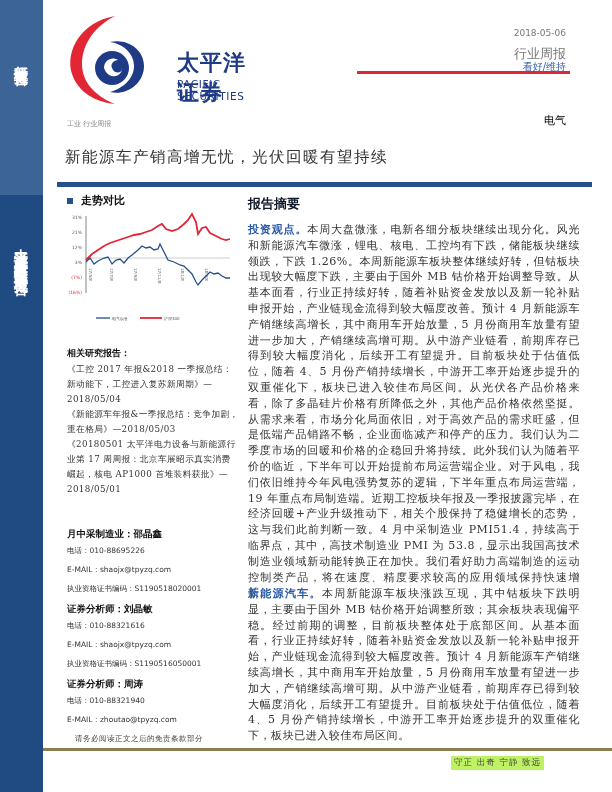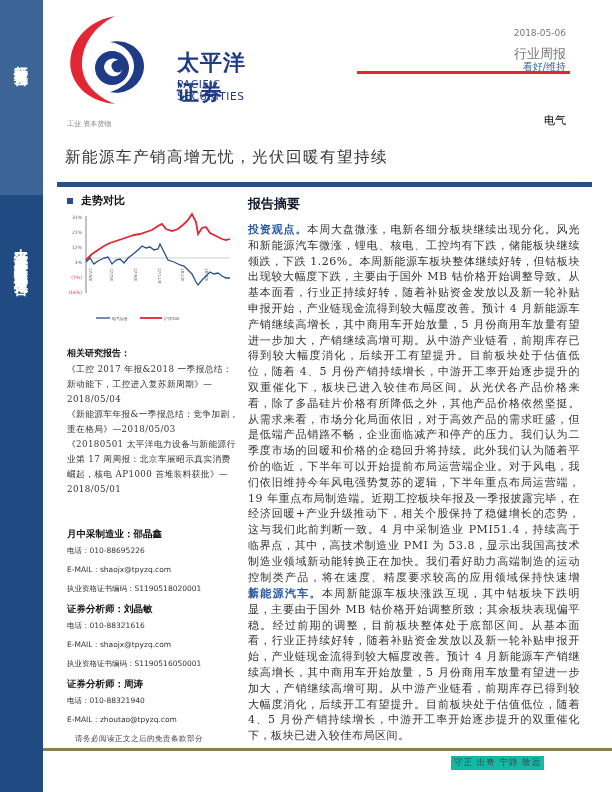--- a/index.html
+++ b/index.html
@@ -46,21 +46,21 @@
   .an-line { font-size: 7.5px; line-height: 19px; }
 
   
   .summary-head { position: absolute; left: 248px; top: 195px; font-size: 13px; font-weight: bold; color: #0f172a; }
   .para { position: absolute; left: 248px; width: 332px; font-size: 11px; line-height: 15.8px; color: #333; text-align: justify; letter-spacing: 0.55px; }
   .kw { color: #2a5aa6; font-weight: bold; }
 
   
   .footer-rule { position: absolute; left: 43px; top: 748px; width: 569px; height: 3px; background: #8b7f50; }
   .footer-note { position: absolute; left: 59px; top: 734px; font-size: 7.5px; color: #444; letter-spacing: 0.5px; margin-left: 16px; }
-  .footer-motto { position: absolute; left: 451px; top: 756px; font-size: 8.5px; color: #444; background: #14b8a6; padding: 1px 3px; letter-spacing: 1px; }
+  .footer-motto { position: absolute; left: 451px; top: 756px; font-size: 8.5px; color: #444; background: #bef264; padding: 1px 3px; letter-spacing: 1px; }
 </style>
 </head>
 <body>
 
 <div class="band-top"></div>
 <div class="band-bottom"></div>
 <div class="band-text t1">行业研究报告</div>
 <div class="band-text t2">太平洋证券股份有限公司证券研究报告</div>
 
 <div class="logo">
@@ -73,21 +73,21 @@
   <div class="logo-cn">太平洋证券</div>
   <div class="logo-en">PACIFIC SECURITIES</div>
 </div>
 
 <div class="hdr-date">2018-05-06</div>
 <div class="hdr-type">行业周报</div>
 <div class="hdr-rating">看好/维持</div>
 <div class="hdr-line"></div>
 <div class="hdr-sector">电气</div>
 
-<div class="breadcrumb">工业 资本货物</div>
+<div class="breadcrumb">工业 行业周报</div>
 <div class="title">新能源车产销高增无忧，光伏回暖有望持续</div>
 <div class="title-rule"></div>
 
 <div class="sec-trend">
   <span class="sq"></span>
   <span>走势对比</span>
 </div>
 <div class="chart">
   <svg width="180" height="120" viewBox="0 0 180 120">
     <g font-family="DejaVu Sans, sans-serif" font-size="4.5" text-anchor="end">

